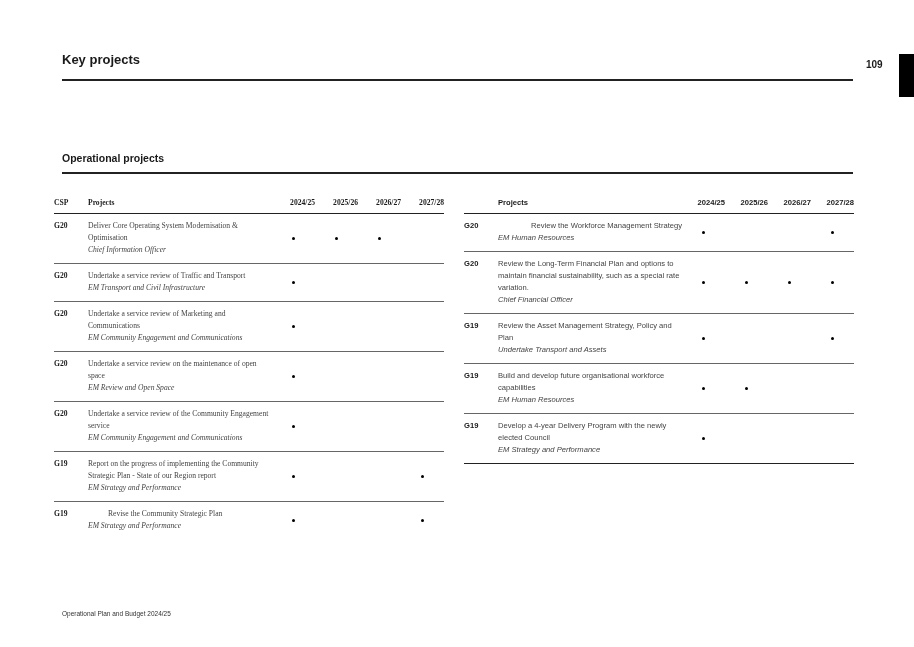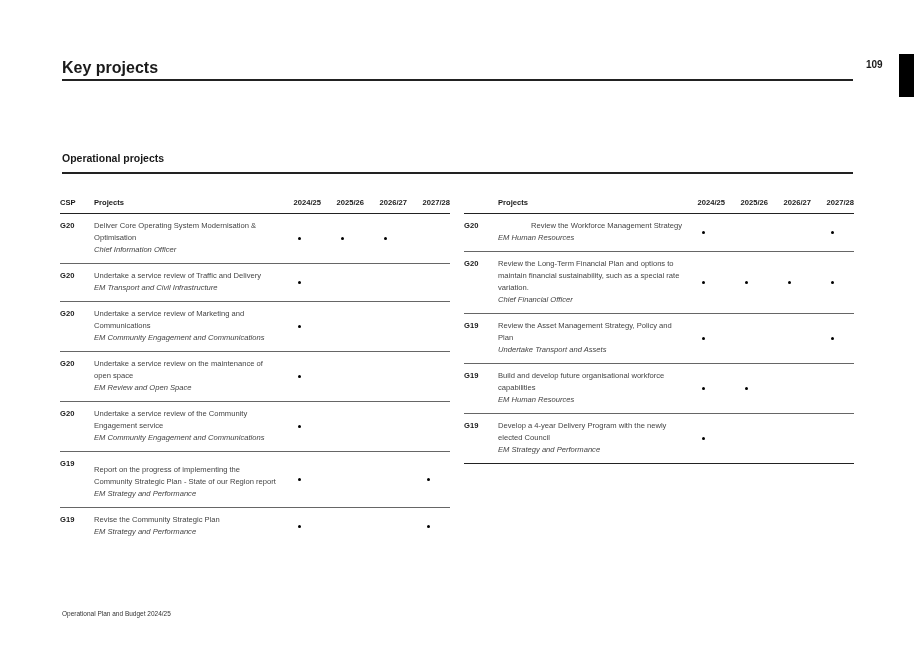--- a/index.html
+++ b/index.html
@@ -1,36 +1,36 @@
 <!DOCTYPE html>
 <html><head>
 <meta charset="utf-8">
 <style>
   html, body { margin:0; padding:0; }
   body { width:914px; height:647px; background:#ffffff; position:relative; overflow:hidden;
          font-family:"Liberation Sans", sans-serif; color:#1a1a1a; }
-  .header-title { position:absolute; left:62px; top:59px; font-size:16px; font-weight:bold; }
+  .header-title { position:absolute; left:62px; top:52px; font-size:13px; font-weight:bold; }
   .page-num { position:absolute; left:866px; top:59px; font-size:10px; font-weight:bold; }
   .page-tab { position:absolute; left:899px; top:54px; width:15px; height:43px; background:#000; }
   .header-rule { position:absolute; left:62px; top:79px; width:791px; height:1.5px; background:#222; }
   .section-title { position:absolute; left:62px; top:152px; font-size:10.5px; font-weight:bold;text-align:center; }
   .section-rule { position:absolute; left:62px; top:172px; width:791px; height:1.5px; background:#222; }
   .tbl { position:absolute; border-collapse:collapse; table-layout:fixed; font-size:7.6px; }
   .tbl th { text-align:left; font-weight:bold; height:22px; vertical-align:middle; padding:0;
             border-bottom:1.5px solid #222; color:#1a1a1a; }
   .tbl td { padding:6px 0 7px 0; vertical-align:top; border-bottom:1px solid #666; color:#444; line-height:12px; }
   .tbl td.csp { font-weight:bold; color:#1a1a1a; }
   .tbl td.yr { vertical-align:middle; text-align:center; color:#000; }
   .tbl th.yr { text-align:right; }
   .tbl tr.last td { border-bottom:1.5px solid #222; }
   .tbl tr.nob td { border-bottom:none; }
   .owner { font-style:italic; display:block; }
   .dot { display:inline-block; width:3px; height:3px; border-radius:50%; background:#000; }
   .footer { position:absolute; left:62px; top:610px; font-size:6.5px; color:#333; }
-  #left-table { left:60px; top:191px; width:390px; }
+  #left-table { left:54px; top:191px; width:390px;font-family:Liberation Serif, serif; }
   #right-table { left:464px; top:191px; width:390px; }
 </style>
 </head>
 <body>
 
 <div class="header-title">Key projects</div>
 <div class="page-num">109</div>
 <div class="page-tab"></div>
 <div class="header-rule"></div>
 
@@ -64,21 +64,21 @@
           <span class="owner">Chief Information Officer</span>
         </td>
         <td class="yr"><span class="dot"></span></td>
         <td class="yr"><span class="dot"></span></td>
         <td class="yr"><span class="dot"></span></td>
         <td class="yr"></td>
       </tr>
       <tr>
         <td class="csp">G20</td>
         <td>
-          <span style="display: block;">Undertake a service review of Traffic and Delivery</span>
+          <span style="display: block;">Undertake a service review of Traffic and Transport</span>
           <span class="owner">EM Transport and Civil Infrastructure</span>
         </td>
         <td class="yr"><span class="dot"></span></td>
         <td class="yr"></td>
         <td class="yr"></td>
         <td class="yr"></td>
       </tr>
       <tr>
         <td class="csp">G20</td>
         <td>
@@ -108,32 +108,32 @@
           <span class="owner">EM Community Engagement and Communications</span>
         </td>
         <td class="yr"><span class="dot"></span></td>
         <td class="yr"></td>
         <td class="yr"></td>
         <td class="yr"></td>
       </tr>
       <tr>
         <td class="csp">G19</td>
         <td>
-          <span style="display: block; margin-top: 6px;">Report on the progress of implementing the Community Strategic Plan - State of our Region report</span>
+          <span style="display: block;">Report on the progress of implementing the Community Strategic Plan - State of our Region report</span>
           <span class="owner">EM Strategy and Performance</span>
         </td>
         <td class="yr"><span class="dot"></span></td>
         <td class="yr"></td>
         <td class="yr"></td>
         <td class="yr"><span class="dot"></span></td>
       </tr>
       <tr class="nob">
         <td class="csp">G19</td>
         <td>
-          <span style="display: block;">Revise the Community Strategic Plan</span>
+          <span style="display: block; margin-left: 20px;">Revise the Community Strategic Plan</span>
           <span class="owner">EM Strategy and Performance</span>
         </td>
         <td class="yr"><span class="dot"></span></td>
         <td class="yr"></td>
         <td class="yr"></td>
         <td class="yr"><span class="dot"></span></td>
       </tr>
     </tbody>
 </table>
 

